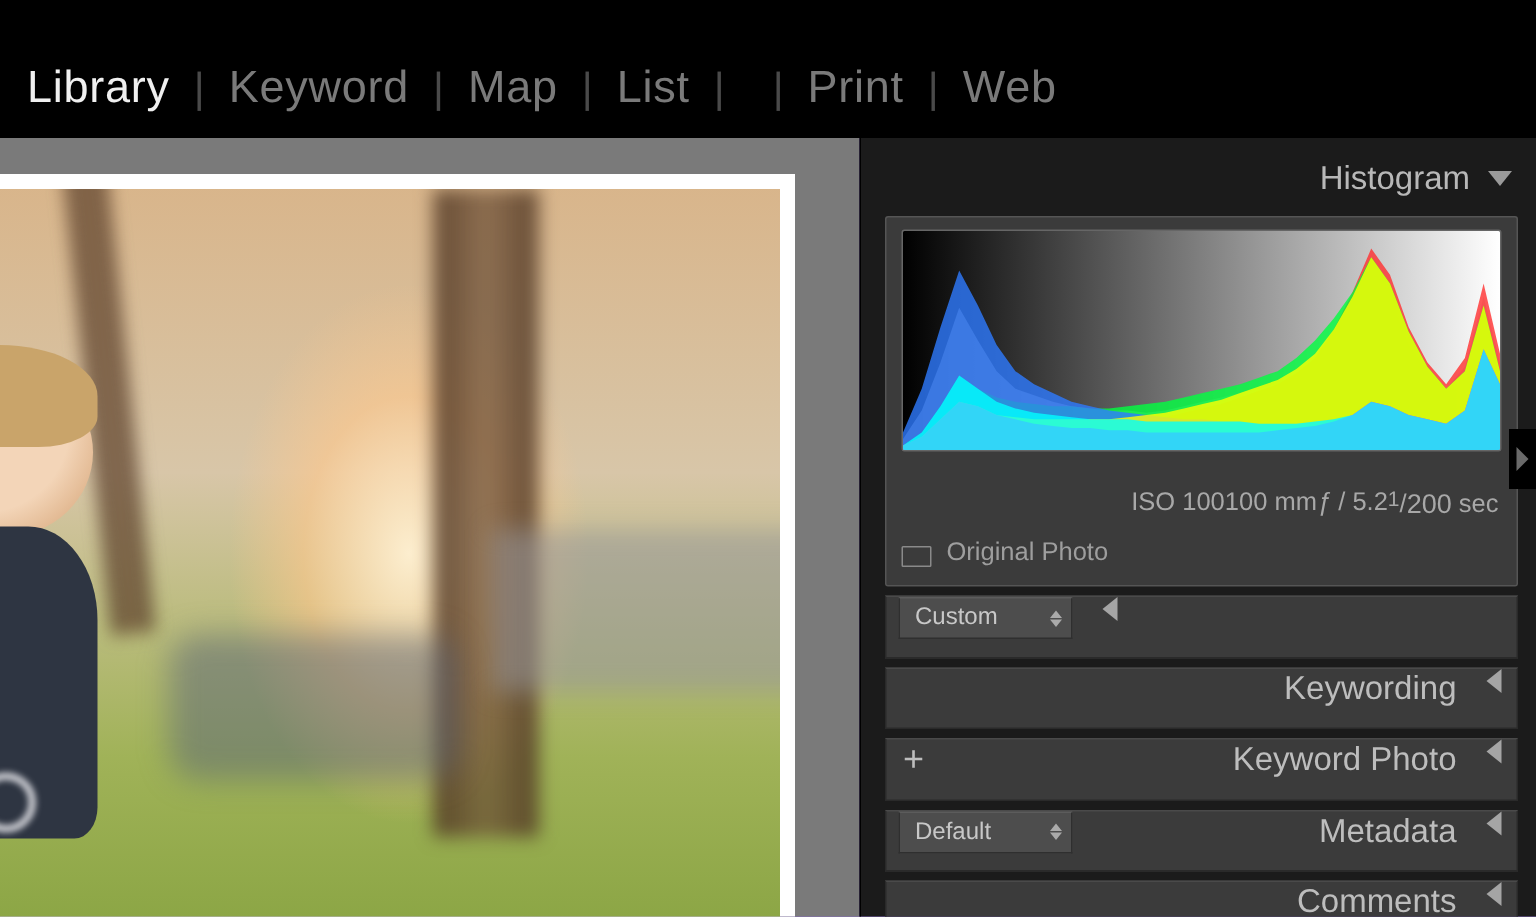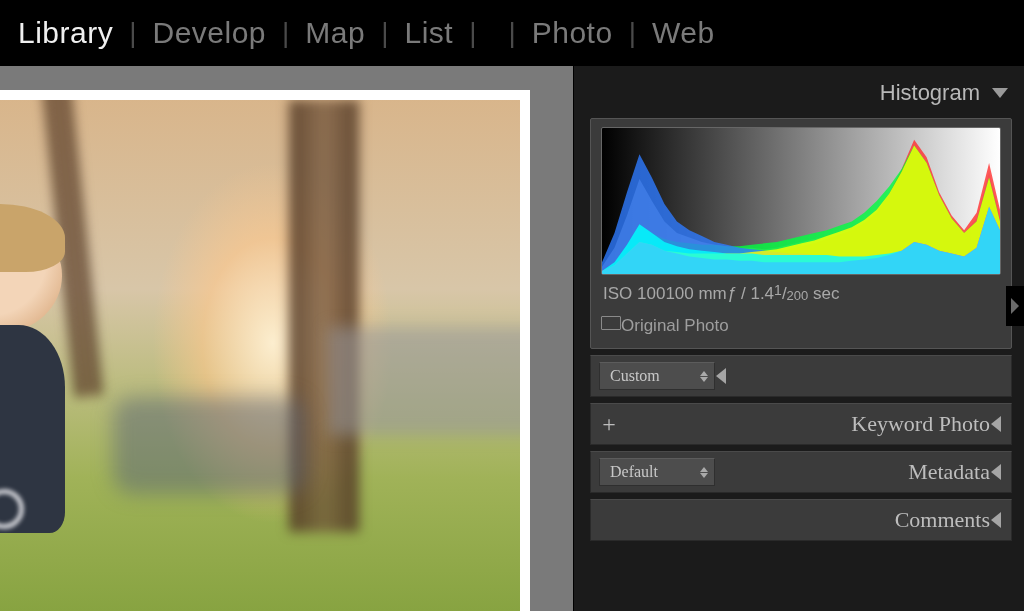--- a/index.html
+++ b/index.html
@@ -12,20 +12,21 @@
       position: relative;
     }
 
     
     .module-nav {
       height: 66px;
       background: #000;
       display: flex;
       align-items: center;
       padding: 0 18px;
+      margin-top: 26px;
     }
     .module-tab {
       color: #7a7a7a;
       font-size: 30px;
       font-weight: 400;
       cursor: pointer;
       letter-spacing: 0.5px;
     }
     .module-tab.active {
       color: #f0f0f0;
@@ -209,57 +210,57 @@
       overflow: hidden;
     }
     .histogram-chart svg {
       position: absolute;
       inset: 0;
       width: 100%;
       height: 100%;
     }
     .histo-info {
       display: flex;
-      justify-content: flex-start;
+      justify-content: flex-end;
       color: #a8a8a8;
       font-size: 17px;
-      margin-top: 9px;
+      margin-top: 24px;
       padding: 0 2px;
     }
     .histo-fstop .f-ital { font-style: italic; }
     .histo-shutter .frac-1 { font-size: 14px; position: relative; top: -4px; }
-    .histo-shutter .frac-200 { font-size: 13px; position: relative; top: 1px; }
+    .histo-shutter .frac-200 { font-size: 18px; position: relative; top: 1px; }
     .original-row {
       display: flex;
-      align-items: flex-start;
+      align-items: flex-end;
+      gap: 10px;
       color: #9e9e9e;
       font-size: 17px;
       margin-top: 12px;
       padding-bottom: 2px;
     }
     .orig-check {
       width: 20px;
       height: 14px;
       border: 1.5px solid #8a8a8a;
       border-radius: 1px;
     }
 
     
     .panel-strip {
       background: #3b3b3b;
       border: 1px solid #2a2a2a;
       border-top-color: #4a4a4a;
       display: flex;
-      align-items: center;
+      align-items: flex-start;
       height: 42px;
       padding: 0 10px 0 8px;
-      gap: 1px;
+      gap: 20px;
       color: #bdbdbd;
       font-size: 22px;
-      font-family: Liberation Serif, serif;
     }
     .panel-strip .title {
       margin-left: auto;
     }
     .panel-strip .tri-left {
       border-right-color: #a5a5a5;
     }
 
     
     .dropdown {
@@ -318,28 +319,28 @@
       border-bottom: 8px solid transparent;
       border-left: 8px solid #6a6a6a;
     }
   </style>
 </head>
 <body>
 
 <div class="module-nav">
   <span class="module-tab active">Library</span>
   <span class="module-sep">|</span>
-  <span class="module-tab">Develop</span>
+  <span class="module-tab">Keyword</span>
   <span class="module-sep">|</span>
   <span class="module-tab">Map</span>
   <span class="module-sep">|</span>
   <span class="module-tab">List</span>
   <span class="module-sep">|</span>
   <span class="module-sep">|</span>
-  <span class="module-tab">Photo</span>
+  <span class="module-tab">Print</span>
   <span class="module-sep">|</span>
   <span class="module-tab">Web</span>
 </div>
 
 <div class="main-area">
 
   <div class="photo-viewport">
     <div class="photo-frame">
       <div class="photo-content">
         <div class="palm-trunk left"></div>
@@ -371,40 +372,44 @@
             <path d="M 0 148 L 0 145.04 L 10.352941176470589 136.16 L 20.705882352941178 118.4 L 31.058823529411764 97.68 L 41.411764705882355 106.56 L 51.76470588235294 112.48 L 62.11764705882353 115.44 L 72.47058823529412 116.92 L 82.82352941176471 118.4 L 93.17647058823529 118.4 L 103.52941176470588 119.88 L 113.88235294117646 119.88 L 124.23529411764706 118.4 L 134.58823529411765 116.92 L 144.94117647058823 115.44 L 155.2941176470588 112.48 L 165.64705882352942 109.52 L 176 106.56 L 186.35294117647058 103.6 L 196.70588235294116 99.16 L 207.05882352941177 94.72 L 217.41176470588235 85.84 L 227.76470588235293 74 L 238.11764705882354 59.2 L 248.47058823529412 41.44 L 258.8235294117647 17.75999999999999 L 269.1764705882353 35.519999999999996 L 279.52941176470586 68.08 L 289.88235294117646 91.75999999999999 L 300.2352941176471 106.56 L 310.5882352941176 94.72 L 320.94117647058823 50.31999999999999 L 330 94.72 L 330 148 Z" fill="#00ff40" fill-opacity="0.80" stroke="none"></path>
             <path d="M 0 148 L 0 136.16 L 10.352941176470589 106.56 L 20.705882352941178 65.11999999999999 L 31.058823529411764 26.64 L 41.411764705882355 50.31999999999999 L 51.76470588235294 76.96000000000001 L 62.11764705882353 94.72 L 72.47058823529412 103.6 L 82.82352941176471 109.52 L 93.17647058823529 115.44 L 103.52941176470588 118.4 L 113.88235294117646 121.36 L 124.23529411764706 122.84 L 134.58823529411765 124.32 L 144.94117647058823 125.8 L 155.2941176470588 127.28 L 165.64705882352942 127.28 L 176 128.76 L 186.35294117647058 128.76 L 196.70588235294116 130.24 L 207.05882352941177 130.24 L 217.41176470588235 130.24 L 227.76470588235293 128.76 L 238.11764705882354 127.28 L 248.47058823529412 124.32 L 258.8235294117647 115.44 L 269.1764705882353 118.4 L 279.52941176470586 124.32 L 289.88235294117646 127.28 L 300.2352941176471 130.24 L 310.5882352941176 121.36 L 320.94117647058823 79.92 L 330 103.6 L 330 148 Z" fill="#2e7bff" fill-opacity="0.80" stroke="none"></path>
             <path d="M 0 148 L 0 145.04 L 10.352941176470589 139.12 L 20.705882352941178 127.28 L 31.058823529411764 115.44 L 41.411764705882355 118.4 L 51.76470588235294 124.32 L 62.11764705882353 125.8 L 72.47058823529412 127.28 L 82.82352941176471 127.28 L 93.17647058823529 127.28 L 103.52941176470588 127.28 L 113.88235294117646 127.28 L 124.23529411764706 125.8 L 134.58823529411765 124.32 L 144.94117647058823 122.84 L 155.2941176470588 119.88 L 165.64705882352942 116.92 L 176 113.96000000000001 L 186.35294117647058 109.52 L 196.70588235294116 105.08000000000001 L 207.05882352941177 100.64 L 217.41176470588235 93.24000000000001 L 227.76470588235293 82.88 L 238.11764705882354 66.6 L 248.47058823529412 44.400000000000006 L 258.8235294117647 17.75999999999999 L 269.1764705882353 35.519999999999996 L 279.52941176470586 68.08 L 289.88235294117646 91.75999999999999 L 300.2352941176471 106.56 L 310.5882352941176 94.72 L 320.94117647058823 50.31999999999999 L 330 94.72 L 330 148 Z" fill="#ffff00" fill-opacity="0.80" stroke="none"></path>
             <path d="M 0 148 L 0 145.04 L 10.352941176470589 139.12 L 20.705882352941178 127.28 L 31.058823529411764 115.44 L 41.411764705882355 118.4 L 51.76470588235294 124.32 L 62.11764705882353 127.28 L 72.47058823529412 130.24 L 82.82352941176471 131.72 L 93.17647058823529 133.2 L 103.52941176470588 133.2 L 113.88235294117646 134.68 L 124.23529411764706 134.68 L 134.58823529411765 136.16 L 144.94117647058823 136.16 L 155.2941176470588 136.16 L 165.64705882352942 136.16 L 176 136.16 L 186.35294117647058 136.16 L 196.70588235294116 136.16 L 207.05882352941177 134.68 L 217.41176470588235 133.2 L 227.76470588235293 131.72 L 238.11764705882354 128.76 L 248.47058823529412 124.32 L 258.8235294117647 115.44 L 269.1764705882353 118.4 L 279.52941176470586 124.32 L 289.88235294117646 127.28 L 300.2352941176471 130.24 L 310.5882352941176 121.36 L 320.94117647058823 79.92 L 330 103.6 L 330 148 Z" fill="#ff00ff" fill-opacity="0.80" stroke="none"></path>
             <path d="M 0 148 L 0 145.04 L 10.352941176470589 136.16 L 20.705882352941178 118.4 L 31.058823529411764 97.68 L 41.411764705882355 106.56 L 51.76470588235294 115.44 L 62.11764705882353 119.88 L 72.47058823529412 122.84 L 82.82352941176471 124.32 L 93.17647058823529 125.8 L 103.52941176470588 127.28 L 113.88235294117646 127.28 L 124.23529411764706 127.28 L 134.58823529411765 128.76 L 144.94117647058823 128.76 L 155.2941176470588 128.76 L 165.64705882352942 128.76 L 176 128.76 L 186.35294117647058 128.76 L 196.70588235294116 130.24 L 207.05882352941177 130.24 L 217.41176470588235 130.24 L 227.76470588235293 128.76 L 238.11764705882354 127.28 L 248.47058823529412 124.32 L 258.8235294117647 115.44 L 269.1764705882353 118.4 L 279.52941176470586 124.32 L 289.88235294117646 127.28 L 300.2352941176471 130.24 L 310.5882352941176 121.36 L 320.94117647058823 79.92 L 330 103.6 L 330 148 Z" fill="#00ffff" fill-opacity="0.80" stroke="none"></path>
           </svg>
       </div>
       <div class="histo-info">
         <span>ISO 100</span>
         <span>100 mm</span>
-        <span class="histo-fstop"><span class="f-ital">ƒ</span><span> / 1.4</span></span>
+        <span class="histo-fstop"><span class="f-ital">ƒ</span><span> / 5.2</span></span>
         <span class="histo-shutter"><span class="frac-1">1</span><span>/</span><span class="frac-200">200</span><span> sec</span></span>
       </div>
       <div class="original-row">
         <span class="orig-check"></span>
         <span>Original Photo</span>
       </div>
     </div>
 
     <div class="panel-strip">
       <div class="dropdown">
         <span>Custom</span>
         <span class="dd-arrows">
             <span class="dd-up"></span>
             <span class="dd-down"></span>
           </span>
       </div>
       <span class="triangle tri-left"></span>
     </div>
 
+    <div class="panel-strip">
+      <span class="title">Keywording</span>
+      <span class="triangle tri-left"></span>
+    </div>
 
     <div class="panel-strip">
       <span class="plus-btn">+</span>
       <span class="title">Keyword Photo</span>
       <span class="triangle tri-left"></span>
     </div>
 
     <div class="panel-strip">
       <div class="dropdown">
         <span>Default</span>

